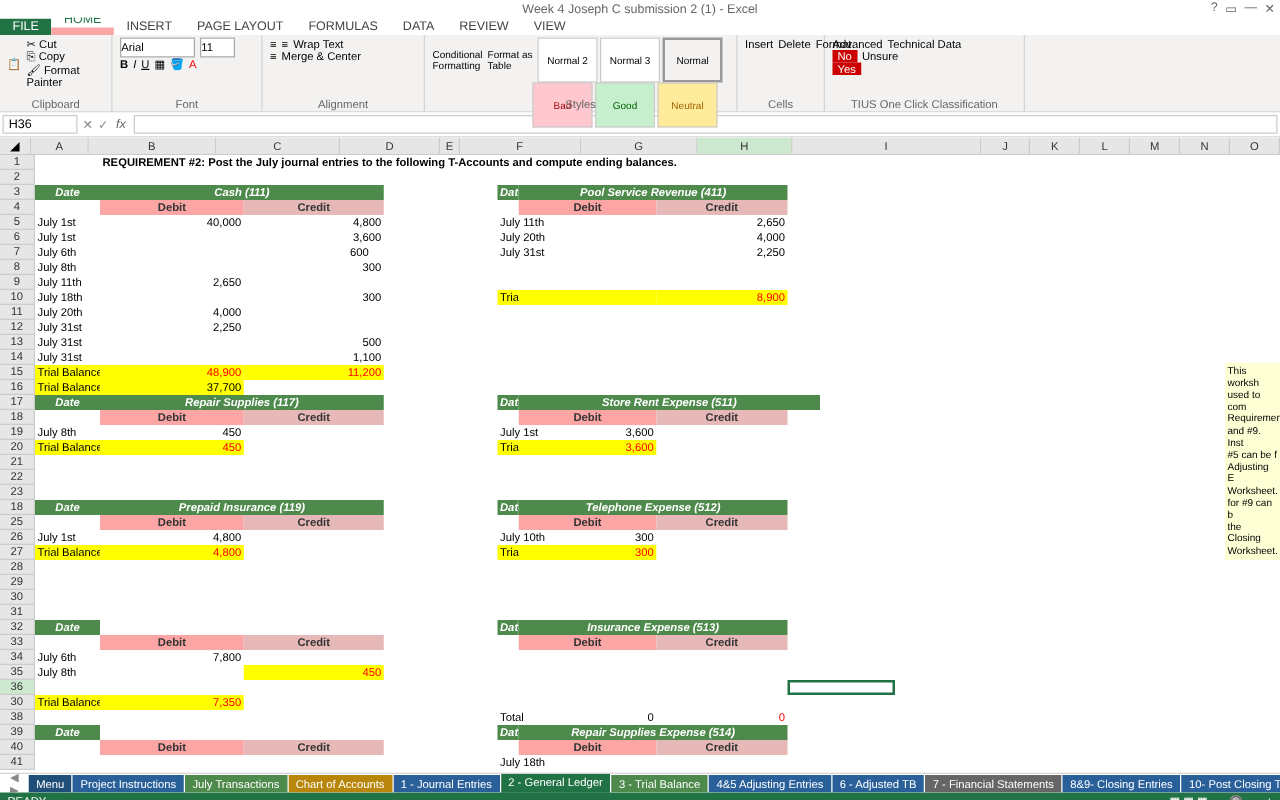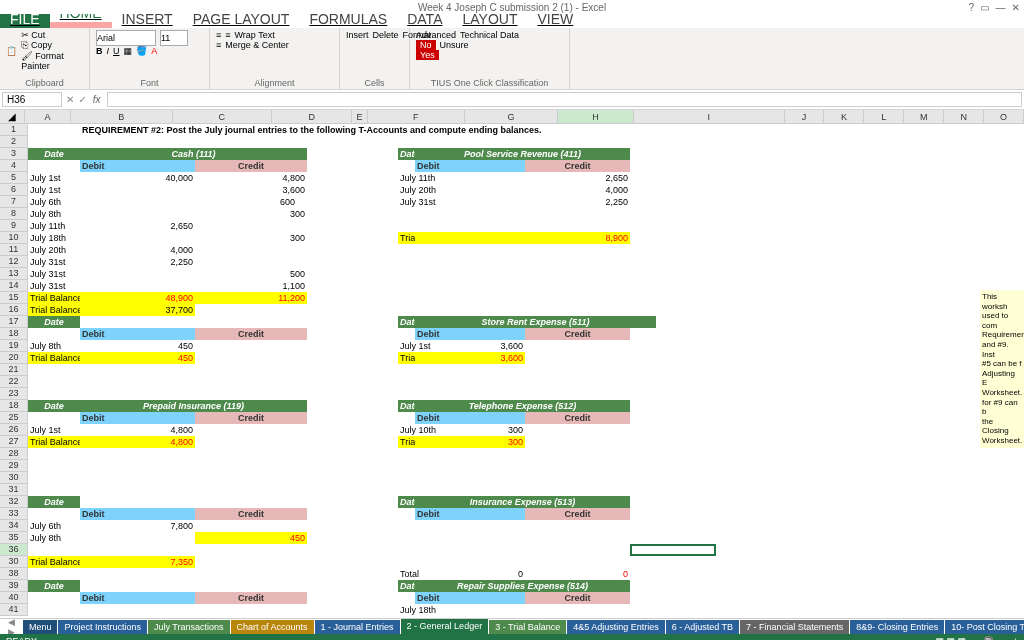--- a/index.html
+++ b/index.html
@@ -3,21 +3,21 @@
 <meta charset="utf-8">
 <style>
   * { margin: 0; padding: 0; box-sizing: border-box; }
   body { font-family: "Segoe UI", Arial, sans-serif; font-size: 10px; background: #fff; overflow: hidden; }
   
   
   .titlebar { background: #fff; height: 14px; display: flex; align-items: center; justify-content: center; color: #666; position: relative; font-size: 10px; }
   .titlebar-right { position: absolute; right: 4px; display: flex; gap: 6px; }
   
   
-  .ribbon-tabs { background: #fff; height: 14px; display: flex; align-items: flex-end; font-size: 14px; text-decoration: underline; }
+  .ribbon-tabs { background: #fff; height: 14px; display: flex; align-items: flex-end; font-size: 10px; }
   .ribbon-tab { padding: 1px 10px; cursor: pointer; color: #444; }
   .ribbon-tab.file { background: #217346; color: #fff; }
   .ribbon-tab.active { background: #fff; border-bottom: 6px solid #fca5a5; color: #217346; }
   
   
   .ribbon { background: #f3f2f1; height: 62px; border-bottom: 1px solid #d4d4d4; display: flex; font-size: 9px; }
   .ribbon-group { border-right: 1px solid #d4d4d4; padding: 2px 6px; display: flex; flex-direction: column; position: relative; }
   .ribbon-group-label { position: absolute; bottom: 1px; left: 0; right: 0; text-align: center; color: #666; font-size: 9px; }
   .ribbon-row { display: flex; align-items: center; gap: 4px; }
   .ribbon-select { font-size: 9px; height: 16px; border: 1px solid #aaa; }
@@ -44,21 +44,21 @@
   .col-h.selected { background: #cce8cf; }
   .grid-body { display: flex; }
   .row-headers { width: 28px; background: #e6e6e6; }
   .row-h { height: 12px; border-bottom: 1px solid #ccc; border-right: 1px solid #ccc; text-align: center; font-size: 9px; color: #333; background: #e6e6e6; cursor: pointer; }
   .row-h.selected { background: #cce8cf; }
   
   .cells { position: relative; flex: 1; }
   .cell { position: absolute; font-size: 9px; padding: 0 2px; white-space: nowrap; overflow: visible; height: 12px; line-height: 12px; }
   
   .hdr-green { background: #4e8a4c; color: #fff; font-style: italic; font-weight: bold; text-align: center; }
-  .hdr-debit { background: #7dd3fc; color: #333; font-weight: bold; text-align: left; }
+  .hdr-debit { background: #fca5a5; color: #333; font-weight: bold; text-align: center; }
   .hdr-credit { background: #e6b9b8; color: #333; font-weight: bold; text-align: center; }
   .yellow { background: #ffff00; color: #000; }
   .yellow-red { background: #ffff00; color: #ff0000; }
   .red-text { color: #ff0000; }
   .tar { text-align: right; }
   .tal { text-align: left; }
   .bold { font-weight: bold; }
   
   .selected-cell { position: absolute; border: 2px solid #217346; pointer-events: none; }
   
@@ -88,21 +88,21 @@
   </div>
 </div>
 
 <div class="ribbon-tabs">
   <div class="ribbon-tab file">FILE</div>
   <div class="ribbon-tab active">HOME</div>
   <div class="ribbon-tab">INSERT</div>
   <div class="ribbon-tab">PAGE LAYOUT</div>
   <div class="ribbon-tab">FORMULAS</div>
   <div class="ribbon-tab">DATA</div>
-  <div class="ribbon-tab">LAYOUT</div>
+  <div class="ribbon-tab">REVIEW</div>
   <div class="ribbon-tab">VIEW</div>
 </div>
 
 <div class="ribbon">
   <div class="ribbon-group" style="width:90px">
     <div class="ribbon-row">
       <span>📋</span>
       <div>
         <div>✂ <span>Cut</span></div>
         <div>⎘ <span>Copy</span></div>
@@ -130,20 +130,41 @@
     <div class="ribbon-row">
       <span>≡</span>
       <span>≡</span>
       <span>Wrap Text</span>
     </div>
     <div class="ribbon-row">
       <span>≡</span>
       <span>Merge &amp; Center</span>
     </div>
     <div class="ribbon-group-label">Alignment</div>
+  </div>
+  <div class="ribbon-group" style="width:250px">
+    <div class="ribbon-row">
+      <span style="font-size:8px;white-space:pre">Conditional
+Formatting</span>
+      <span style="font-size:8px;white-space:pre">Format as
+Table</span>
+      <div class="styles-gallery">
+        <div class="style-box style-normal2">Normal 2</div>
+        <div class="style-box style-normal3">Normal 3</div>
+        <div class="style-box style-normal">Normal</div>
+      </div>
+    </div>
+    <div class="ribbon-row" style="margin-left:80px">
+      <div class="styles-gallery">
+        <div class="style-box style-bad">Bad</div>
+        <div class="style-box style-good">Good</div>
+        <div class="style-box style-neutral">Neutral</div>
+      </div>
+    </div>
+    <div class="ribbon-group-label">Styles</div>
   </div>
   <div class="ribbon-group" style="width:70px">
     <div class="ribbon-row">
       <span>Insert</span>
       <span>Delete</span>
       <span>Format</span>
     </div>
     <div class="ribbon-group-label">Cells</div>
   </div>
   <div class="ribbon-group" style="width:160px">
@@ -272,20 +293,21 @@
         <div class="cell tal" style="left: 370px; top: 48px; width: 17px;">July 11th</div>
         <div class="cell tar" style="left: 497px; top: 48px; width: 105px;">2,650</div>
         <div class="cell tal" style="left: 370px; top: 60px; width: 17px;">July 20th</div>
         <div class="cell tar" style="left: 497px; top: 60px; width: 105px;">4,000</div>
         <div class="cell tal" style="left: 370px; top: 72px; width: 17px;">July 31st</div>
         <div class="cell tar" style="left: 497px; top: 72px; width: 105px;">2,250</div>
         <div class="cell yellow tal" style="left: 370px; top: 108px; width: 17px;">Trial balance</div>
         <div class="cell yellow" style="left: 387px; top: 108px; width: 110px;"></div>
         <div class="cell yellow-red tar" style="left: 497px; top: 108px; width: 105px;">8,900</div>
         <div class="cell hdr-green" style="left: 0px; top: 192px; width: 52px;">Date</div>
+        <div class="cell hdr-green" style="left: 52px; top: 192px; width: 227px;">Repair Supplies (117)</div>
         <div class="cell hdr-debit" style="left: 52px; top: 204px; width: 115px;">Debit</div>
         <div class="cell hdr-credit" style="left: 167px; top: 204px; width: 112px;">Credit</div>
         <div class="cell tal" style="left: 0px; top: 216px; width: 52px;">July 8th</div>
         <div class="cell tar" style="left: 52px; top: 216px; width: 115px;">450</div>
         <div class="cell yellow tal" style="left: 0px; top: 228px; width: 52px;">Trial Balance</div>
         <div class="cell yellow-red tar" style="left: 52px; top: 228px; width: 115px;">450</div>
         <div class="cell hdr-green" style="left: 370px; top: 192px; width: 17px;">Date</div>
         <div class="cell hdr-green" style="left: 387px; top: 192px; width: 241px;">Store Rent Expense (511)</div>
         <div class="cell hdr-debit" style="left: 387px; top: 204px; width: 110px;">Debit</div>
         <div class="cell hdr-credit" style="left: 497px; top: 204px; width: 105px;">Credit</div>

